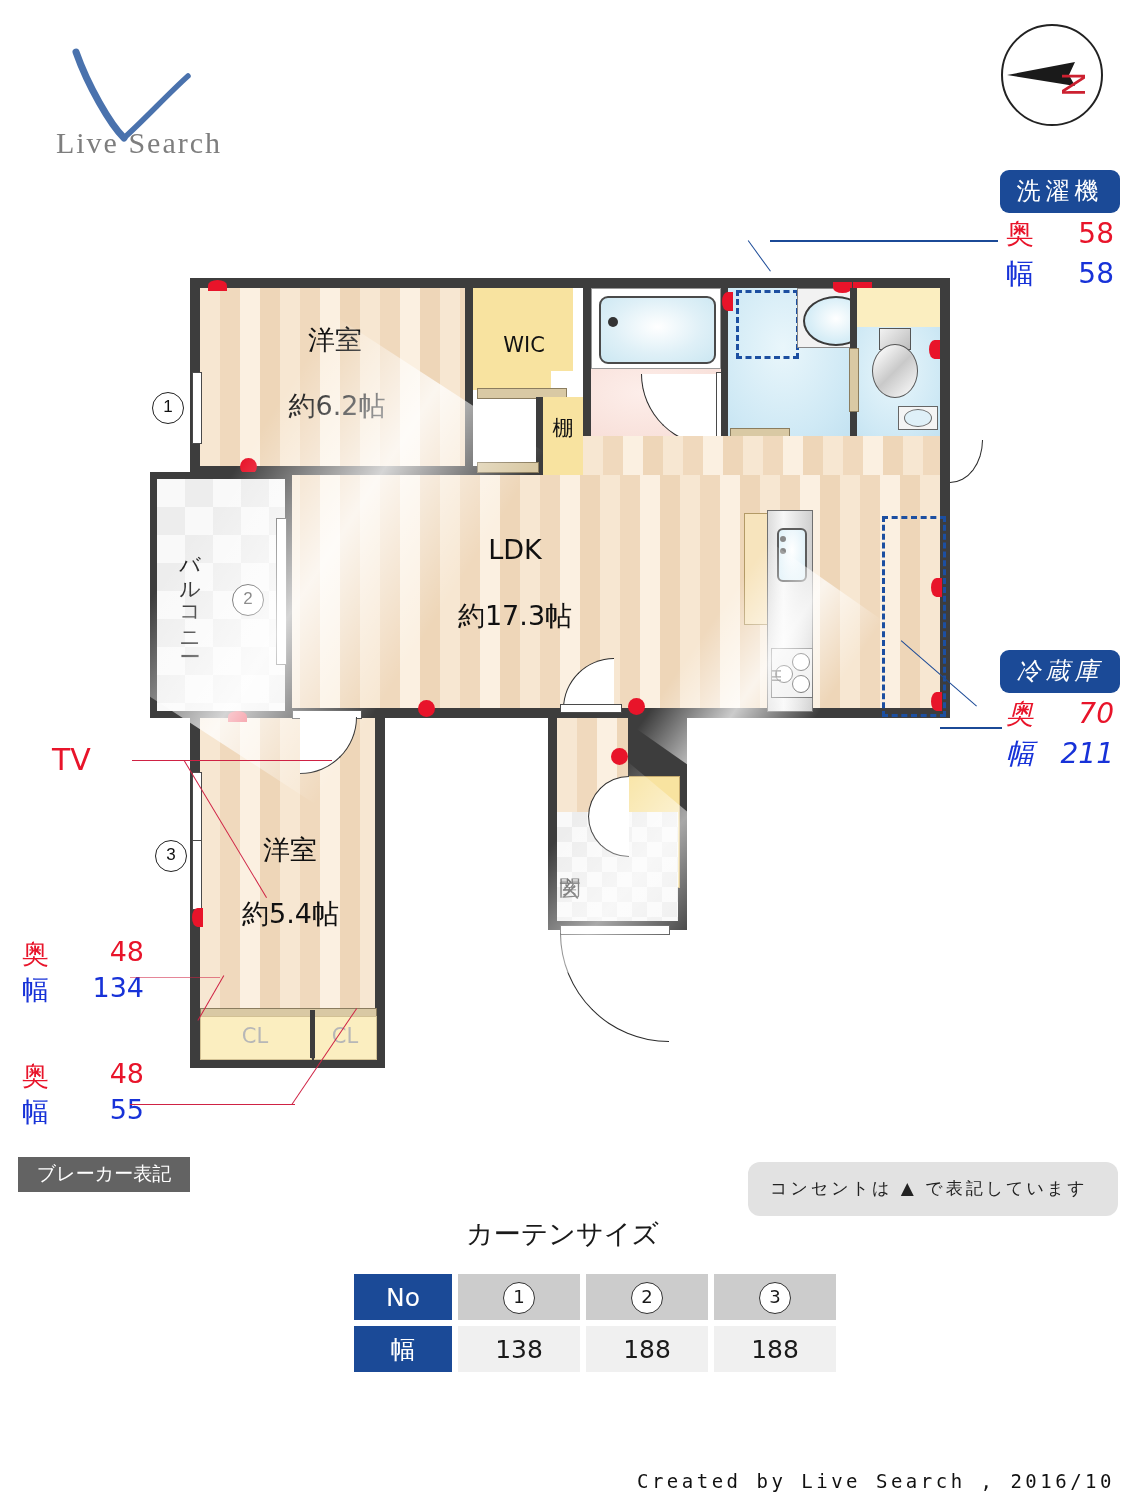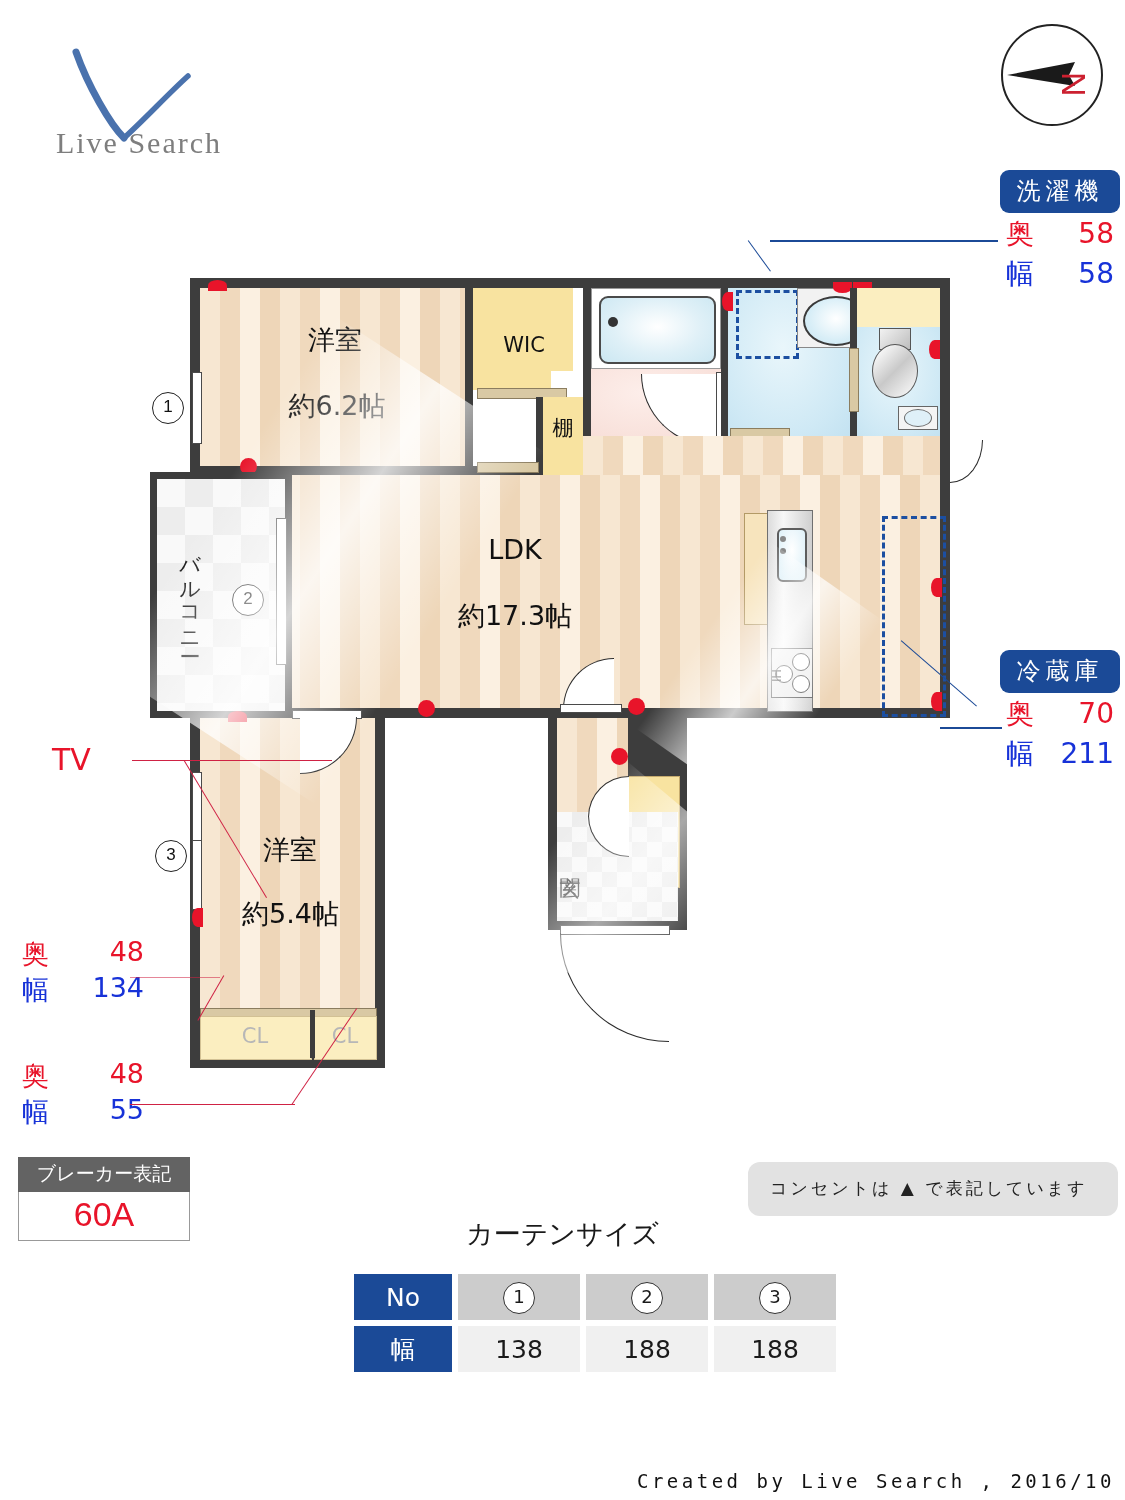--- a/index.html
+++ b/index.html
@@ -288,21 +288,21 @@
       <span class="v-red">58</span>
     </div>
   <div class="row">
       <span class="k-blue">幅</span>
       <span class="v-blue">58</span>
     </div>
 </div>
 <div class="leader blue" style="left:770px;top:240px;width:228px;height:1.6px;"></div>
 <div class="leader blue" style="left:748px;top:240px;width:38px;transform:rotate(54deg);"></div>
 
-<div class="appbox" id="fridgebox" style="left:1000px;top:650px;">
+<div class="appbox" id="fridgebox" style="left:1000px;top:650px;font-style:italic;">
   <div class="ttl">冷蔵庫</div>
   <div class="row">
       <span class="k-red">奥</span>
       <span class="v-red">70</span>
     </div>
   <div class="row">
       <span class="k-blue">幅</span>
       <span class="v-blue">211</span>
     </div>
 </div>
@@ -334,21 +334,20 @@
 </div>
 <div class="leader" style="left:130px;top:1104px;width:165px;"></div>
 <div class="leader" style="left:292px;top:1104px;width:116px;transform:rotate(-56deg);"></div>
 
 <div id="tvlabel" class="abs">TV</div>
 <div class="leader" style="left:132px;top:760px;width:200px;"></div>
 <div class="leader" style="left:184px;top:760px;width:160px;transform:rotate(59deg);"></div>
 
 <div id="breaker" class="abs">
   <div class="bh">ブレーカー表記</div>
-  <div class="bv">60A</div>
 </div>
 
 <div id="note" class="abs">
   <div>コンセントは ▲ で表記しています</div>
 </div>
 
 <div id="curtitle" class="abs">カーテンサイズ</div>
 <table id="curtain" class="abs">
   <tbody>
       <tr>

